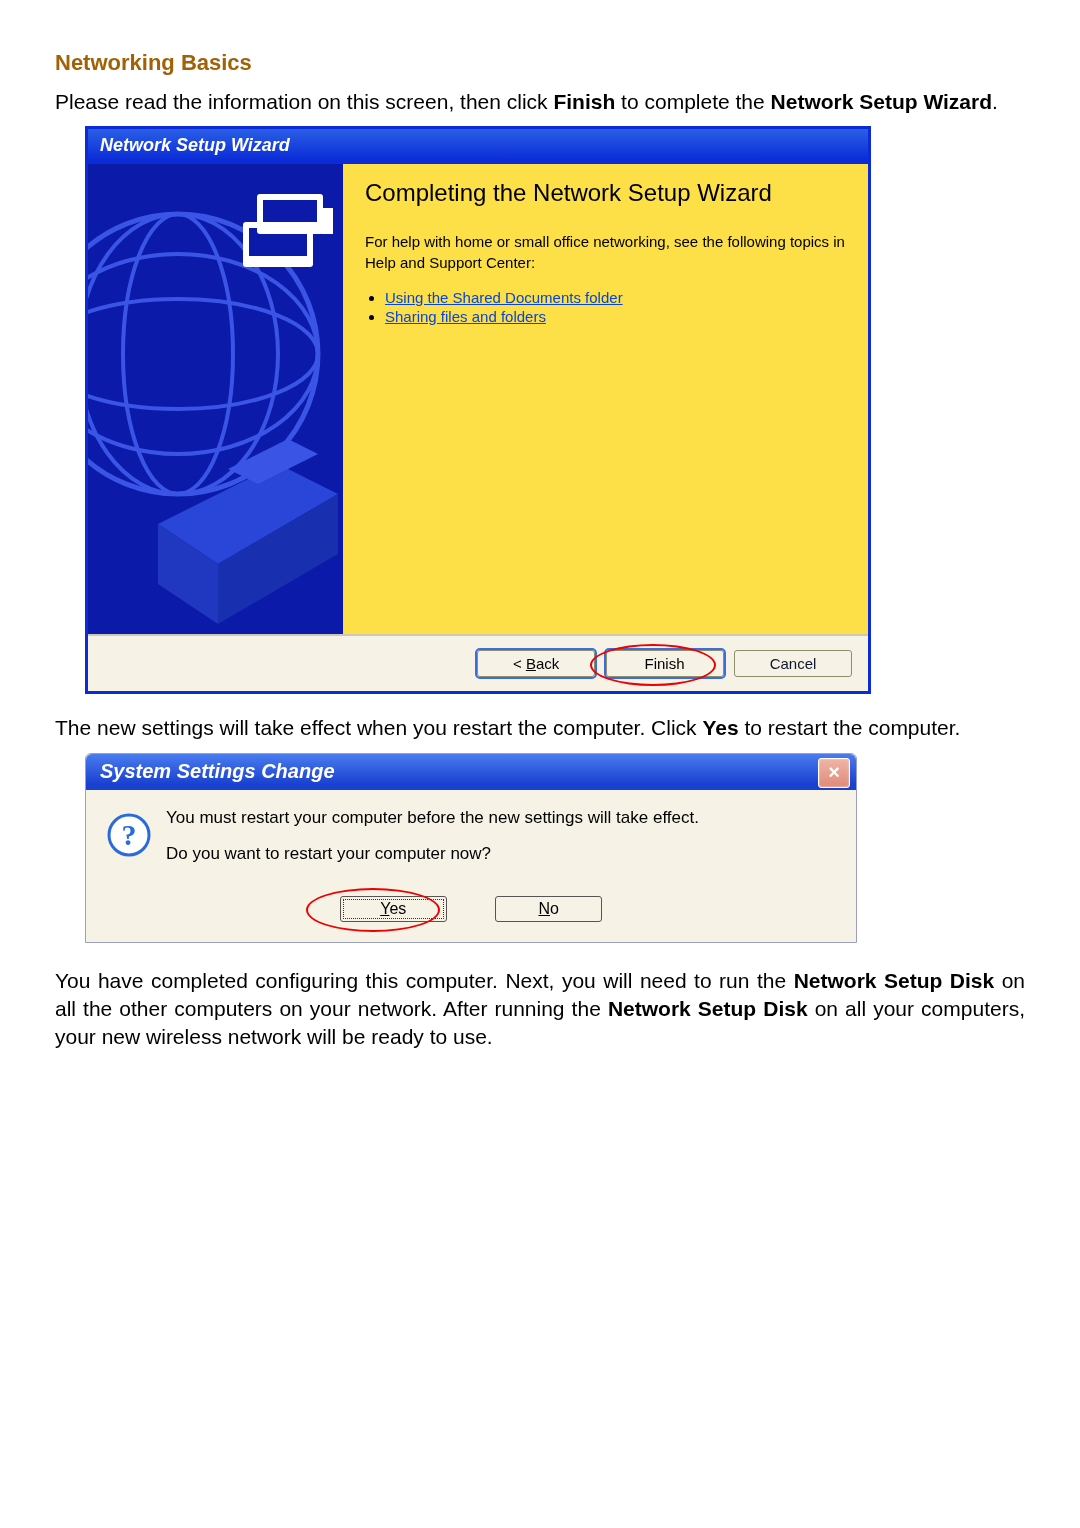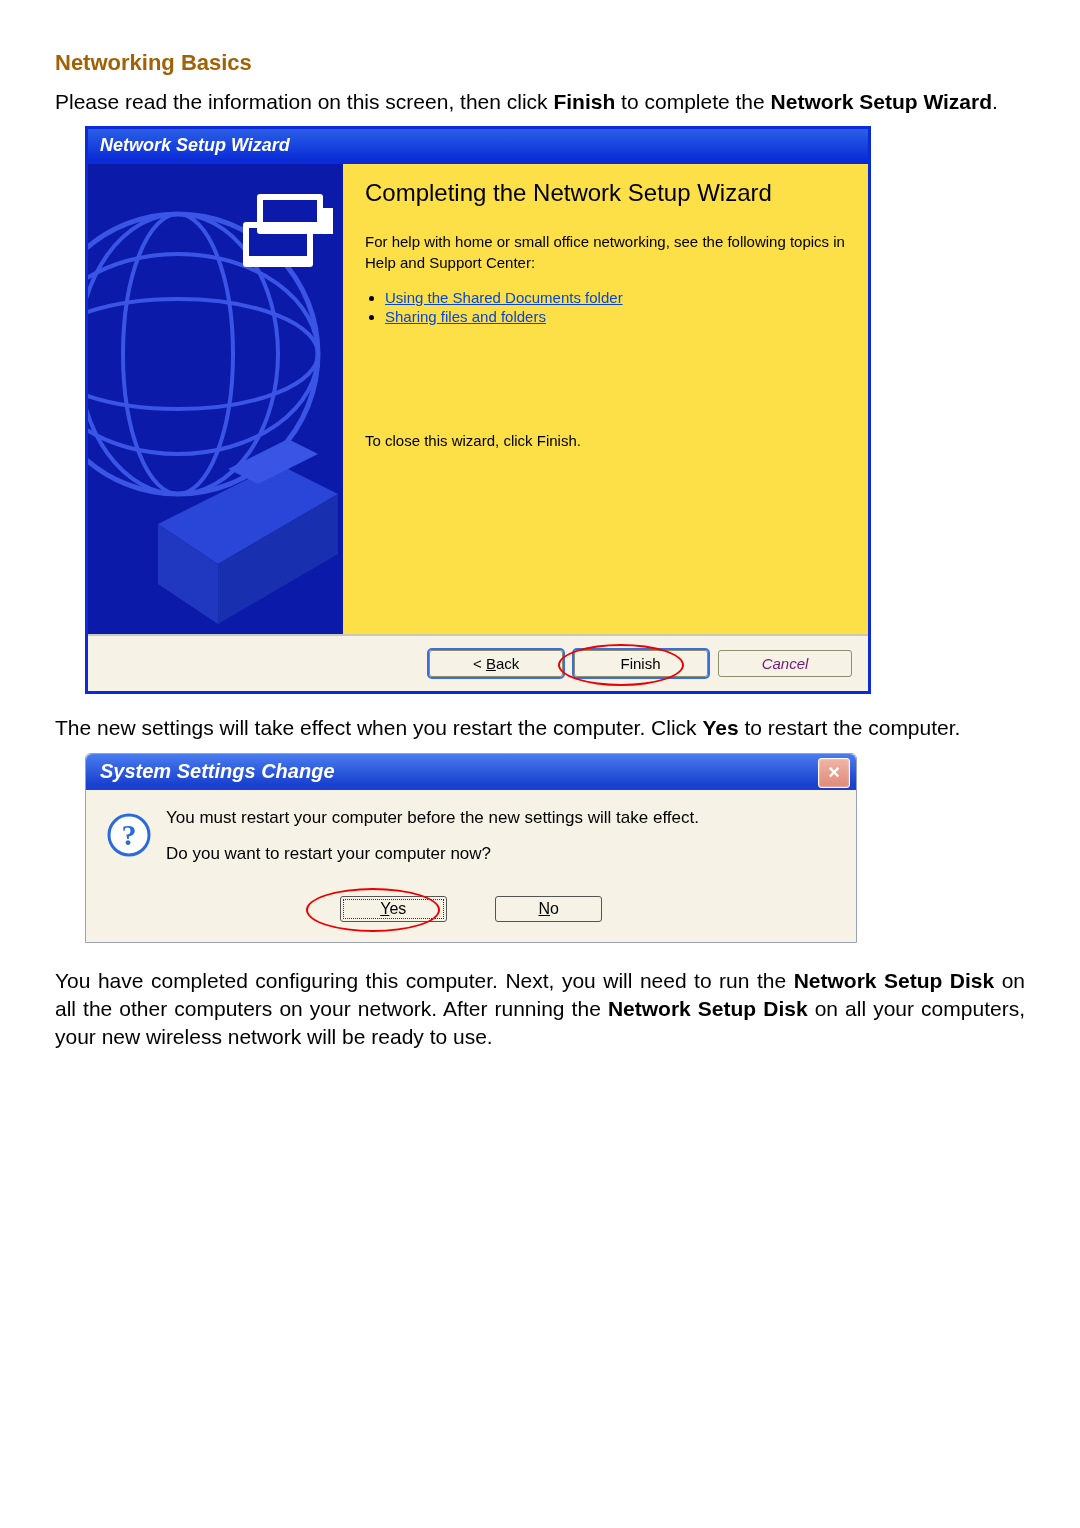--- a/index.html
+++ b/index.html
@@ -72,31 +72,31 @@
   }
   .wiz-footer {
     background: #f6f3e6;
     border-top: 2px solid #ccc9b8;
     padding: 14px 16px;
     text-align: right;
   }
   .wiz-btn {
     display: inline-block;
     min-width: 100px;
-    padding: 4px 16px;
+    padding: 4px 8px;
     font-size: 15px;
     text-align: center;
     border: 1px solid #8e8e6a;
     background: #f6f3e6;
     margin-left: 6px;
     border-radius: 3px;
     font-family: Tahoma, Arial, sans-serif;
   }
   .wiz-btn.blue-focus { outline: 2px solid #3a6de0; }
-  .wiz-btn.disabled { color: #701a75; font-style: italic; }
+  .wiz-btn.disabled { color: #0f172a; }
   .u-letter { text-decoration: underline; }
   .red-circle-wrap {
     position: relative;
     display: inline-block;
   }
   .red-circle {
     position: absolute;
     border: 2px solid #e00;
     border-radius: 50%;
     pointer-events: none;
@@ -204,21 +204,20 @@
       </svg>
     </div>
     <div class="wiz-right">
       <div class="wiz-heading">Completing the Network Setup Wizard</div>
       <div class="wiz-para">For help with home or small office networking, see the following topics in Help and Support Center:</div>
       <ul>
         <li><a href="#" class="wiz-link">Using the Shared Documents folder</a></li>
         <li><a href="#" class="wiz-link">Sharing files and folders</a></li>
       </ul>
       <div style="height:90px"></div>
-      <div class="wiz-para">To close this wizard, click Finish.</div>
     </div>
   </div>
   <div class="wiz-footer">
     <span class="wiz-btn blue-focus"><span>&lt; </span><span class="u-letter">B</span><span>ack</span></span>
     <span class="red-circle-wrap">
       <span class="wiz-btn blue-focus">Finish</span>
       <span class="red-circle" style="left:-10px;top:-6px;width:122px;height:38px;"></span>
     </span>
     <span class="wiz-btn disabled">Cancel</span>
   </div>

